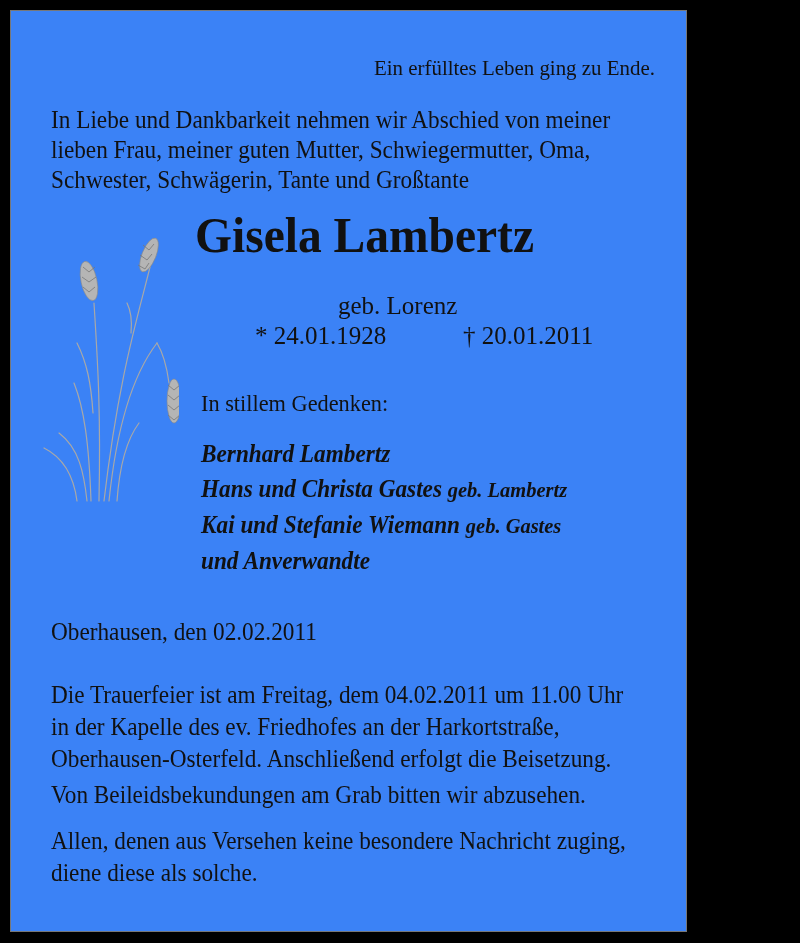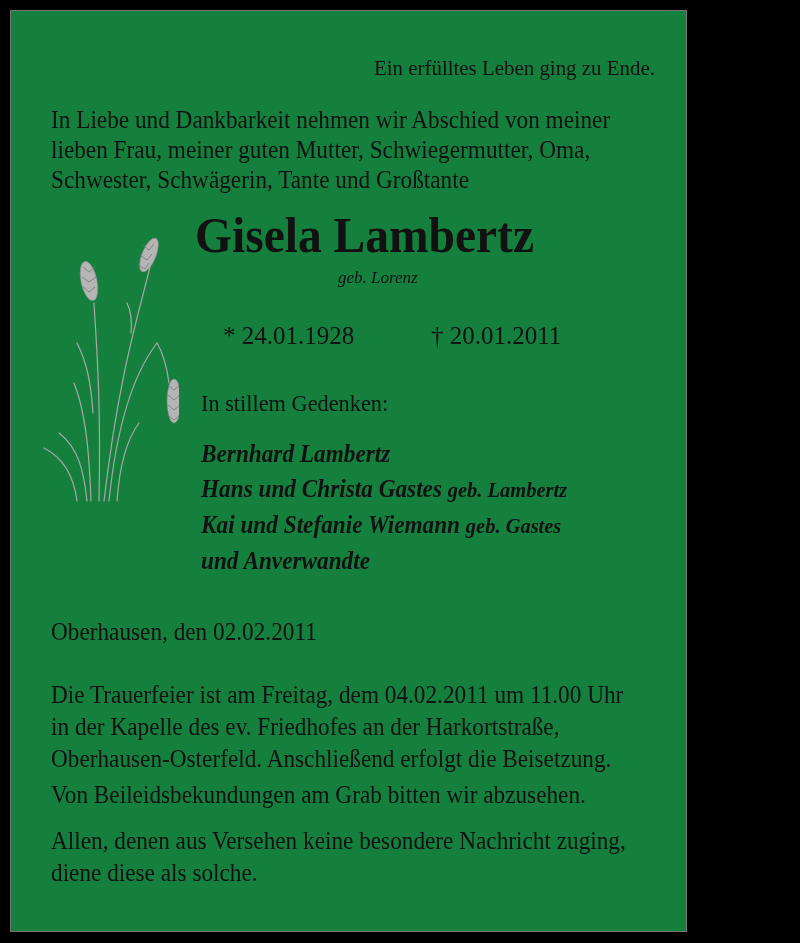--- a/index.html
+++ b/index.html
@@ -3,38 +3,38 @@
   <meta charset="utf-8">
   <style>
     html, body { margin: 0; padding: 0; }
     body {
       width: 800px; height: 943px; background: #000;
       position: relative; overflow: hidden;
       font-family: "Liberation Serif", serif; color: #111;
     }
     .card {
       position: absolute; left: 10px; top: 10px; width: 677px; height: 922px;
-      background: #15803d; border: 1px solid #777; box-sizing: border-box;
+      background: #3b82f6; border: 1px solid #777; box-sizing: border-box;
     }
     .line {
       position: absolute; white-space: nowrap; font-size: 25px; line-height: 30px;
       transform-origin: left top;
     }
     .cx { transform: scaleX(0.93); }
     .motto { left: 363px; top: 42px; font-size: 22px; transform: scaleX(0.95); transform-origin: left top; }
     .intro { left: 40px; top: 94px; }
     .intro div { height: 30px; }
     .name {
       position: absolute; left: 184px; top: 196px; font-size: 50px; font-weight: bold;
       line-height: 56px; white-space: nowrap; transform: scaleX(0.95); transform-origin: left top;
     }
-    .maiden { left: 327px; top: 252px; font-size: 17px; font-style: italic; }
+    .maiden { left: 327px; top: 280px; font-size: 25px; }
     .dates { position: absolute; left: 212px; top: 310px; font-size: 25px; line-height: 30px; white-space: nowrap; }
     .dates span { display: inline-block; }
-    .birth { width: 208px; }
+    .birth { width: 208px; margin-left: 32px; }
     .memory { left: 190px; top: 377px; font-size: 24px; }
     .mourners { position: absolute; left: 190px; top: 425px; font-size: 25px; line-height: 35px; font-weight: bold; font-style: italic; white-space: nowrap; transform: scaleX(0.93); transform-origin: left top; }
     .mourners .sub { font-size: 22px; }
     .place { left: 40px; top: 606px; }
     .para { position: absolute; left: 40px; font-size: 25px; line-height: 32px; white-space: nowrap; transform: scaleX(0.93); transform-origin: left top; }
     .p1 { top: 668px; }
     .p2 { top: 768px; }
     .p3 { top: 814px; }
     .wheat { position: absolute; left: 28px; top: 222px; width: 140px; height: 270px; }
   </style>

